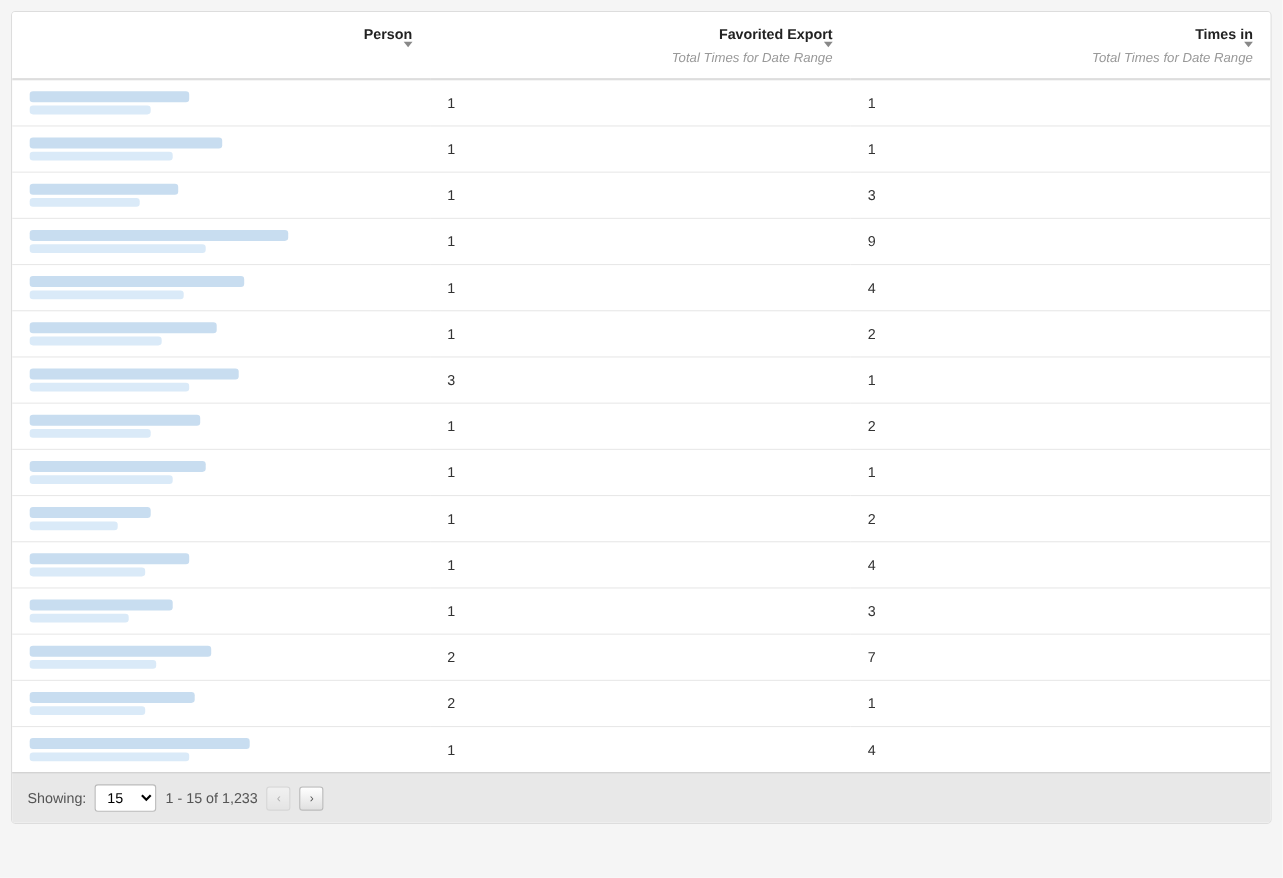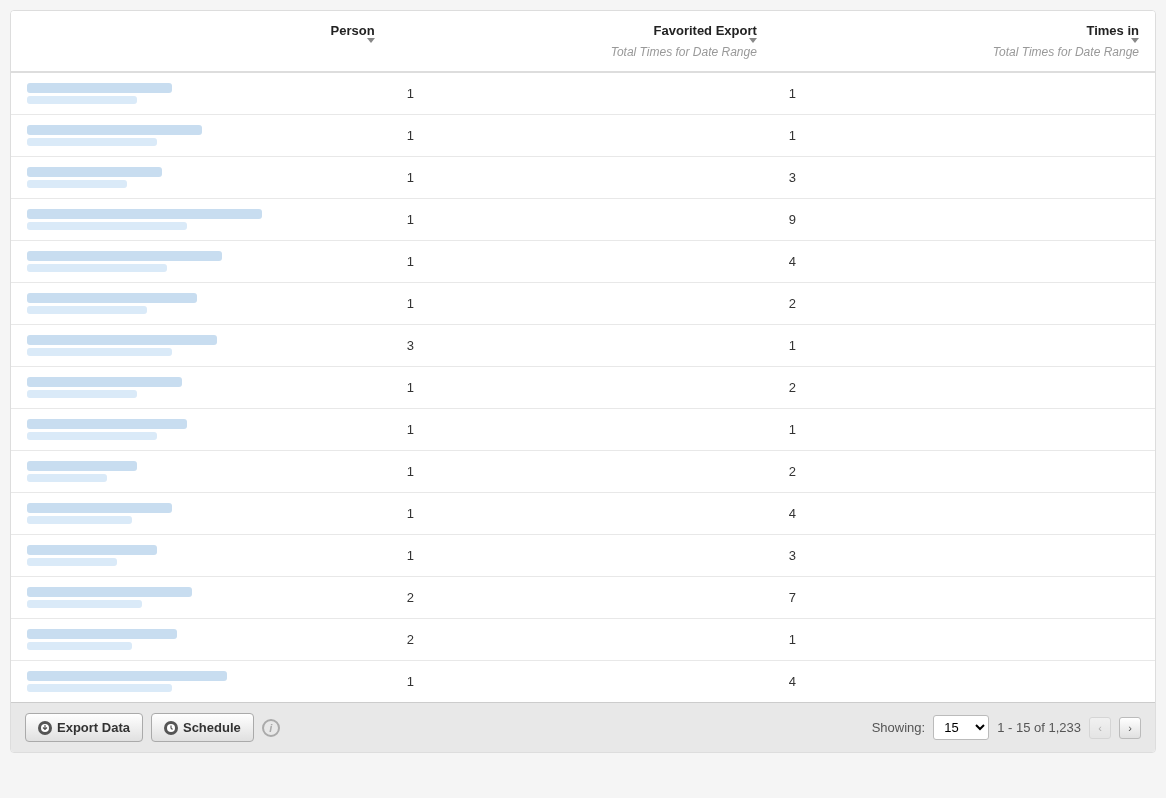--- a/index.html
+++ b/index.html
@@ -364,41 +364,20 @@
               </div>
             </td>
             <td>1</td>
             <td>4</td>
           </tr>
         </tbody>
     </table>
   </div>
 
   <div class="footer">
-    <div class="footer-left">
-      <button class="btn">
-        <span class="btn-icon">
-          <svg width="10" height="10" viewBox="0 0 10 10" fill="none">
-            <circle cx="5" cy="5" r="4" fill="#fff"></circle>
-            <path d="M5 2v4M3 4.5l2 2 2-2" stroke="#555" stroke-width="1.2"></path>
-          </svg>
-        </span>
-        <span>Export Data</span>
-      </button>
-      <button class="btn">
-        <span class="btn-icon">
-          <svg width="10" height="10" viewBox="0 0 10 10">
-            <circle cx="5" cy="5" r="4" fill="#fff"></circle>
-            <path d="M5 2.5v2.5l1.5 1.5" stroke="#555" stroke-width="1.2" fill="none"></path>
-          </svg>
-        </span>
-        <span>Schedule</span>
-      </button>
-      <div class="info-icon">i</div>
-    </div>
     <div class="footer-right">
       <span class="showing-label">Showing:</span>
       <select class="per-page-select" id="per-page-select">
       <option value="15">15</option><option value="25">25</option><option value="50">50</option><option value="100">100</option></select>
       <span class="page-info">1 - 15 of 1,233</span>
       <button class="page-nav-btn" id="prev-btn" disabled="">‹</button>
       <button class="page-nav-btn">›</button>
     </div>
   </div>
 </div>

